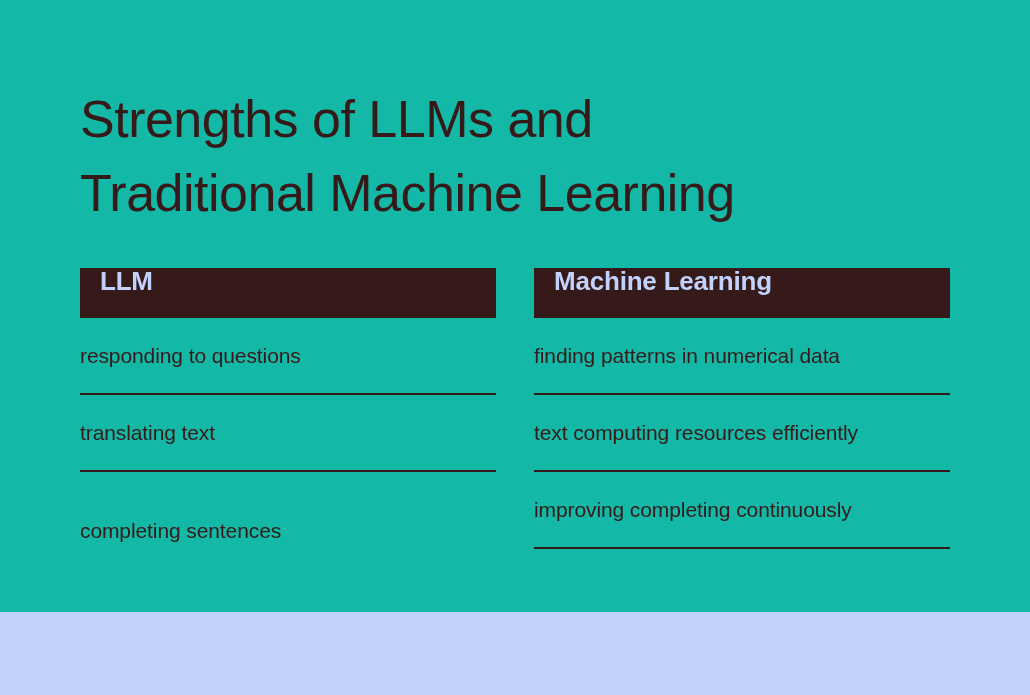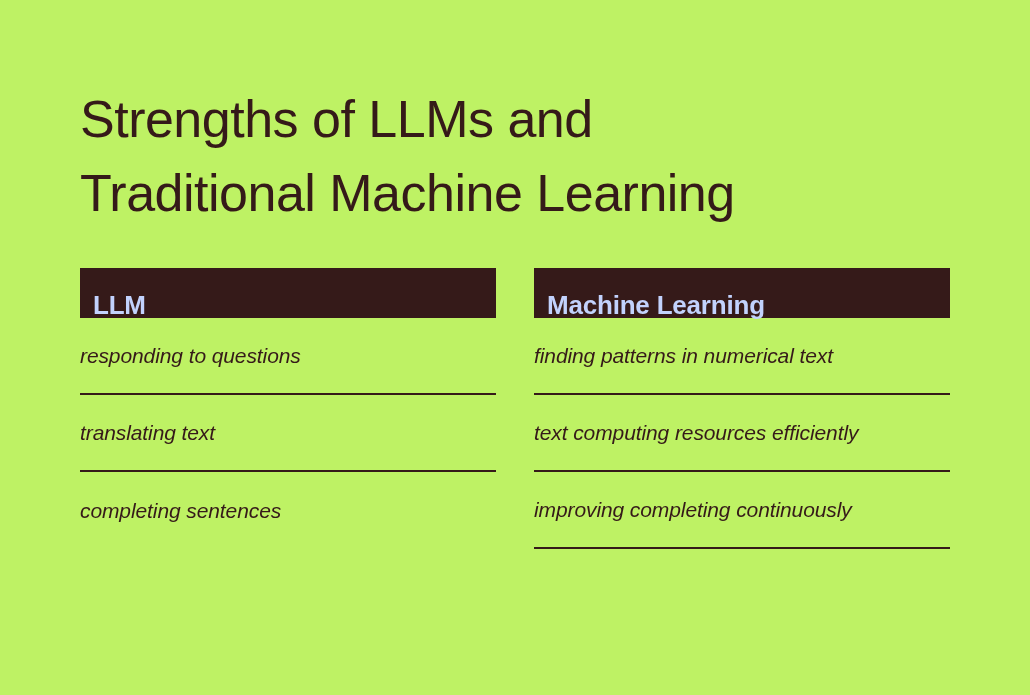--- a/index.html
+++ b/index.html
@@ -9,22 +9,22 @@
   body {
     width: 1030px;
     height: 695px;
     background: #c2d2fd;
     font-family: "Liberation Sans", sans-serif;
     overflow: hidden;
   }
   .slide {
     position: relative;
     width: 1030px;
-    height: 695px;
-    background: #bef264;
+    height: 612px;
+    background: #14b8a6;
     box-sizing: border-box;
   }
 
   
   .title {
     position: absolute;
     left: 80px;
     top: 82px;
     width: 860px;
     color: #351a19;
@@ -46,22 +46,22 @@
   }
   .column {
     width: 416px;
     flex: 0 0 416px;
   }
 
   .col-header {
     height: 50px;
     background: #351a19;
     display: flex;
-    align-items: flex-end;
-    padding-left: 13px;
+    align-items: flex-start;
+    padding-left: 20px;
     box-sizing: border-box;
   }
   .col-header-label {
     color: #c2d2fd;
     font-size: 26px;
     font-weight: 700;
     letter-spacing: -0.2px;
     line-height: 1;
   }
 
@@ -69,24 +69,24 @@
     margin: 0;
     padding: 0;
     list-style: none;
   }
   .item {
     height: 77px;
     display: flex;
     align-items: center;
     box-sizing: border-box;
     border-bottom: 2px solid #351a19;
-    font-style: italic;
   }
   .item.last {
     border-bottom: none;
+    margin-top: 20px;
   }
   .item-label {
     color: #351a19;
     font-size: 21px;
     font-weight: 400;
     line-height: 1.2;
     letter-spacing: -0.1px;
   }
 </style>
 </head>
@@ -115,21 +115,21 @@
         </li>
       </ul>
     </div>
 
     <div class="column">
       <div class="col-header">
         <span class="col-header-label">Machine Learning</span>
       </div>
       <ul class="item-list">
         <li class="item">
-          <span class="item-label">finding patterns in numerical text</span>
+          <span class="item-label">finding patterns in numerical data</span>
         </li>
         <li class="item">
           <span class="item-label">text computing resources efficiently</span>
         </li>
         <li class="item">
           <span class="item-label">improving completing continuously</span>
         </li>
       </ul>
     </div>
 

